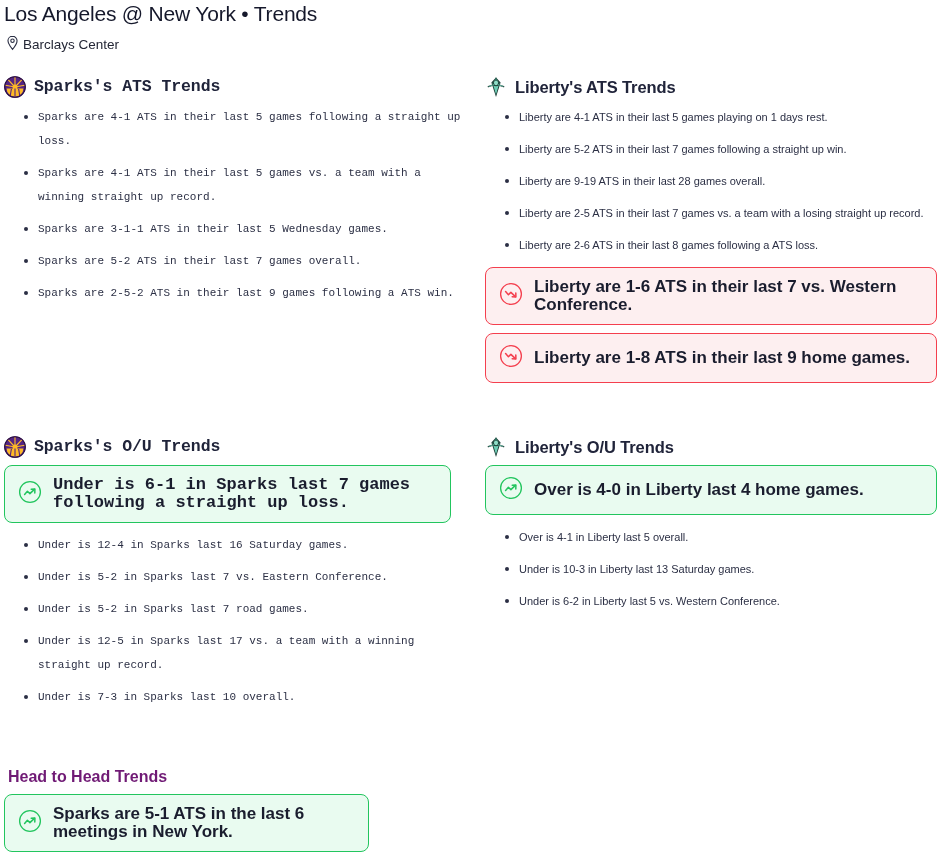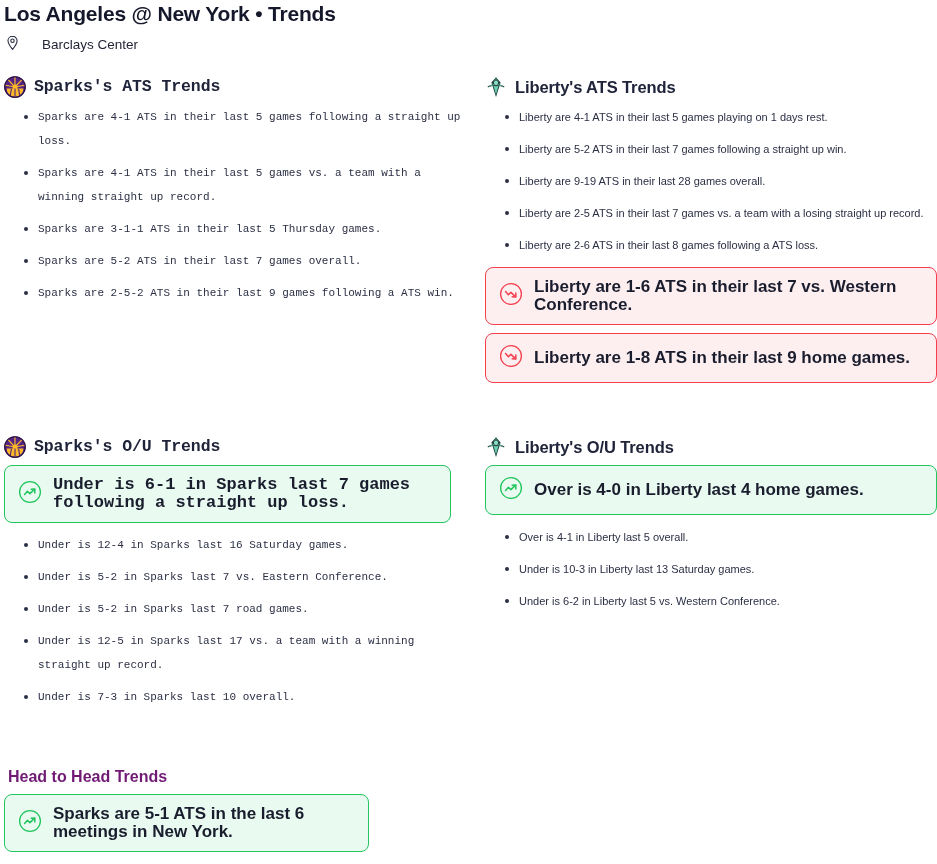--- a/index.html
+++ b/index.html
@@ -12,31 +12,31 @@
   .page {
     width: 937px;
     min-height: 864px;
     position: relative;
     padding: 0 0 0 0;
     background: #ffffff;
   }
   
   .page-title {
     font-size: 21px;
-    font-weight: 700;
+    font-weight: 400;
     letter-spacing: -0.2px;
     color: #15182b;
     margin: 0;
     padding: 1px 0 0 4px;
     line-height: 26px;
   }
   .venue-row {
     display: flex;
     align-items: center;
-    gap: 23px;
+    gap: 4px;
     padding: 8px 0 0 6px;
   }
   .venue-text {
     font-size: 13.5px;
     color: #232635;
     line-height: 16px;
   }
   .pin-icon { display: block; }
   .colwrap { display: flex; width: 937px; }
   .colA { width: 485px; padding-left: 4px; font-family: Liberation Mono, monospace; }
@@ -146,21 +146,21 @@
             <path d="M11 1.2 L11 10 M4.3 3.8 L10 10 M17.7 3.8 L12 10 M1.4 9.2 L9.6 10.7 M20.6 9.2 L12.4 10.7" stroke="#fdb927" stroke-width="1.15" fill="none" stroke-linecap="round"></path>
             <path d="M11 12.6 L11 20.7 M7.4 12.9 L6.2 20 M14.6 12.9 L15.8 20" stroke="#552583" stroke-width="1.1" fill="none"></path>
             <circle cx="11" cy="11" r="10.3" fill="none" stroke="#2e1147" stroke-width="1.1"></circle>
           </svg>
         </span>
         <span class="sec-title">Sparks's ATS Trends</span>
       </div>
       <ul class="trend-list">
         <li>Sparks are 4-1 ATS in their last 5 games following a straight up loss.</li>
         <li style="padding-right:60px;">Sparks are 4-1 ATS in their last 5 games vs. a team with a winning straight up record.</li>
-        <li>Sparks are 3-1-1 ATS in their last 5 Thursday games.</li>
+        <li>Sparks are 3-1-1 ATS in their last 5 Wednesday games.</li>
         <li>Sparks are 5-2 ATS in their last 7 games overall.</li>
         <li>Sparks are 2-5-2 ATS in their last 9 games following a ATS win.</li>
       </ul>
     </div>
 
     <div class="colB">
       <div class="sec-head">
         <span class="team-logo">
           <svg width="22" height="22" viewBox="0 0 22 22">
             <path d="M11 1.4 L15.6 6.6 L11 21 L6.4 6.6 Z" fill="#1b3a33"></path>

